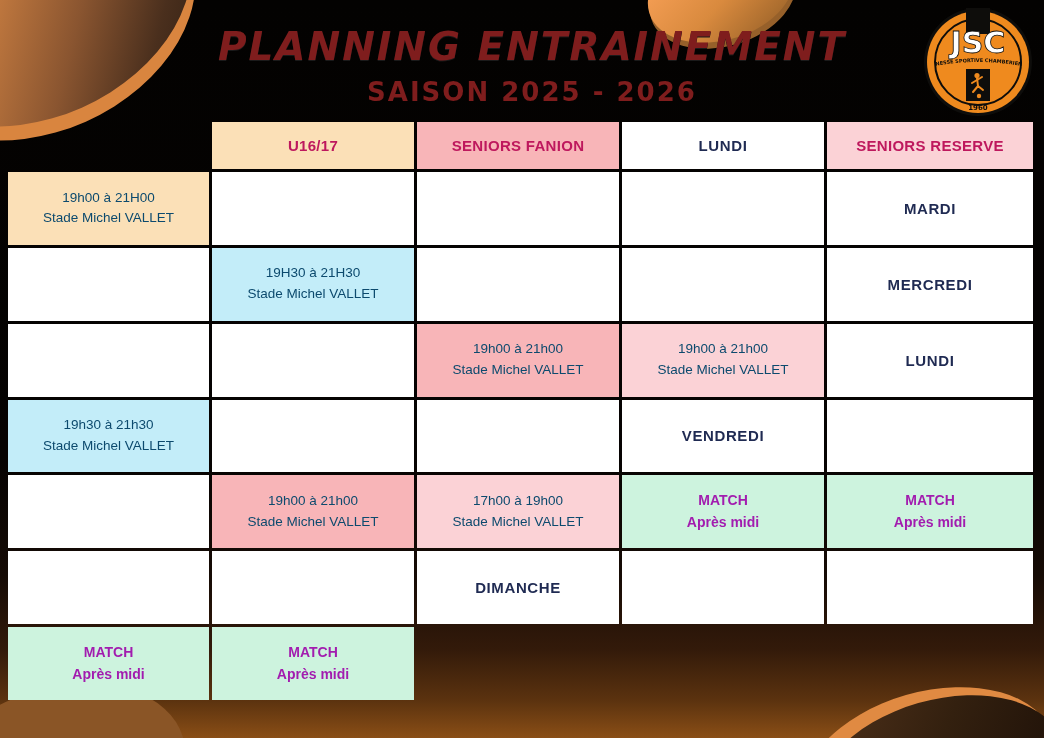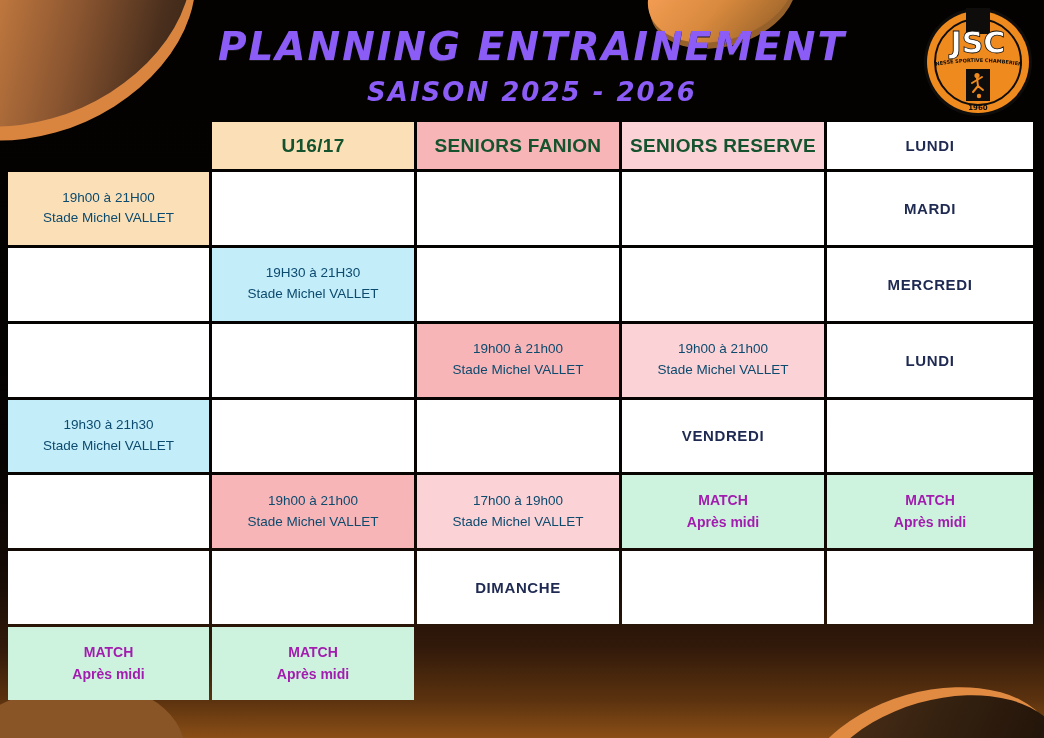--- a/index.html
+++ b/index.html
@@ -20,39 +20,39 @@
   .coin-tc{ left:646px; top:-58px; width:150px; height:98px; transform:rotate(-17deg);
     background:linear-gradient(150deg,#f29c52 20%,#d98a3e 55%,#a96c2e 85%); }
   .coin-bl-rim{ left:-72px; top:688px; width:260px; height:170px; transform:rotate(-16deg); background:#8a5526; }
   .coin-bl{ left:-76px; top:696px; width:260px; height:170px; transform:rotate(-16deg);
     background:linear-gradient(25deg,#ef9750 15%,#d87f3c 55%,#a4halt 0, #9a5d28 90%); }
   .coin-br-rim{ left:798px; top:692px; width:260px; height:160px; transform:rotate(-16deg); background:#e08a42; }
   .coin-br{ left:812px; top:700px; width:256px; height:158px; transform:rotate(-16deg);
     background:linear-gradient(130deg,#4a2e18 10%,#33200f 45%,#24150a 75%,#c57834 120%); }
 
   
-  .heading{ position:absolute; left:202px; top:24px; width:660px; text-align:center; color:#8b5cf6; }
+  .heading{ position:absolute; left:202px; top:24px; width:660px; text-align:center; color:#7f1d1d; }
   .title{ font-family:"DejaVu Sans", sans-serif; font-weight:800; font-style:italic;
           font-size:39px; letter-spacing:2px; text-shadow:0 1px 0 #1a1a1a; }
-  .subtitle{ font-family:"DejaVu Sans", sans-serif; font-weight:800; font-style:italic;
+  .subtitle{ font-family:"DejaVu Sans", sans-serif; font-weight:800; 
           font-size:26px; letter-spacing:2px; margin-top:8px; }
 
   
   .logo{ position:absolute; left:922px; top:6px; width:112px; height:112px; }
 
   
   .schedule{
     position:absolute; left:8px; top:122px; width:1028px; height:578px;
     display:grid; grid-template-columns:201px 202px 202px 202px 206px;
     grid-template-rows:47px repeat(7,1fr); gap:3px;
   }
   .cell{ background:#ffffff; display:flex; flex-direction:column;
          align-items:center; justify-content:center; text-align:center; }
   .corner{ background:transparent; }
-  .header-cell span{ font-weight:bold; font-size:19px; color:#14532d; letter-spacing:.3px; }
+  .header-cell span{ font-weight:bold; font-size:15px; color:#be185d; letter-spacing:.3px; }
   .day-cell span{ font-weight:bold; font-size:15px; color:#1F2A52; letter-spacing:.6px; }
   .slot-line1,.slot-line2{ font-size:13.5px; color:#0c4a6e; line-height:1.55; }
   .match .slot-line1,.match .slot-line2{ font-weight:bold; color:#a21caf; font-size:14px; }
 </style>
 </head>
 <body>
 
 <div class="stage">
 
   <div class="coin coin-tl-rim"></div>
@@ -91,25 +91,25 @@
   </svg>
 
   <div class="schedule">
       <div class="corner"></div>
       <div class="cell header-cell" style="background: rgb(251, 224, 183);">
         <span>U16/17</span>
       </div>
       <div class="cell header-cell" style="background: rgb(248, 181, 184);">
         <span>SENIORS FANION</span>
       </div>
+      <div class="cell day-cell">
+        <span>LUNDI</span>
+      </div>
       <div class="cell header-cell" style="background: rgb(251, 210, 214);">
         <span>SENIORS RESERVE</span>
-      </div>
-      <div class="cell day-cell">
-        <span>LUNDI</span>
       </div>
       <div class="cell" style="background: rgb(251, 224, 183);">
         <div class="slot-line1">19h00 à 21H00</div>
         <div class="slot-line2">Stade Michel VALLET</div>
       </div>
       <div class="cell"></div>
       <div class="cell"></div>
       <div class="cell"></div>
       <div class="cell day-cell">
         <span>MARDI</span>

